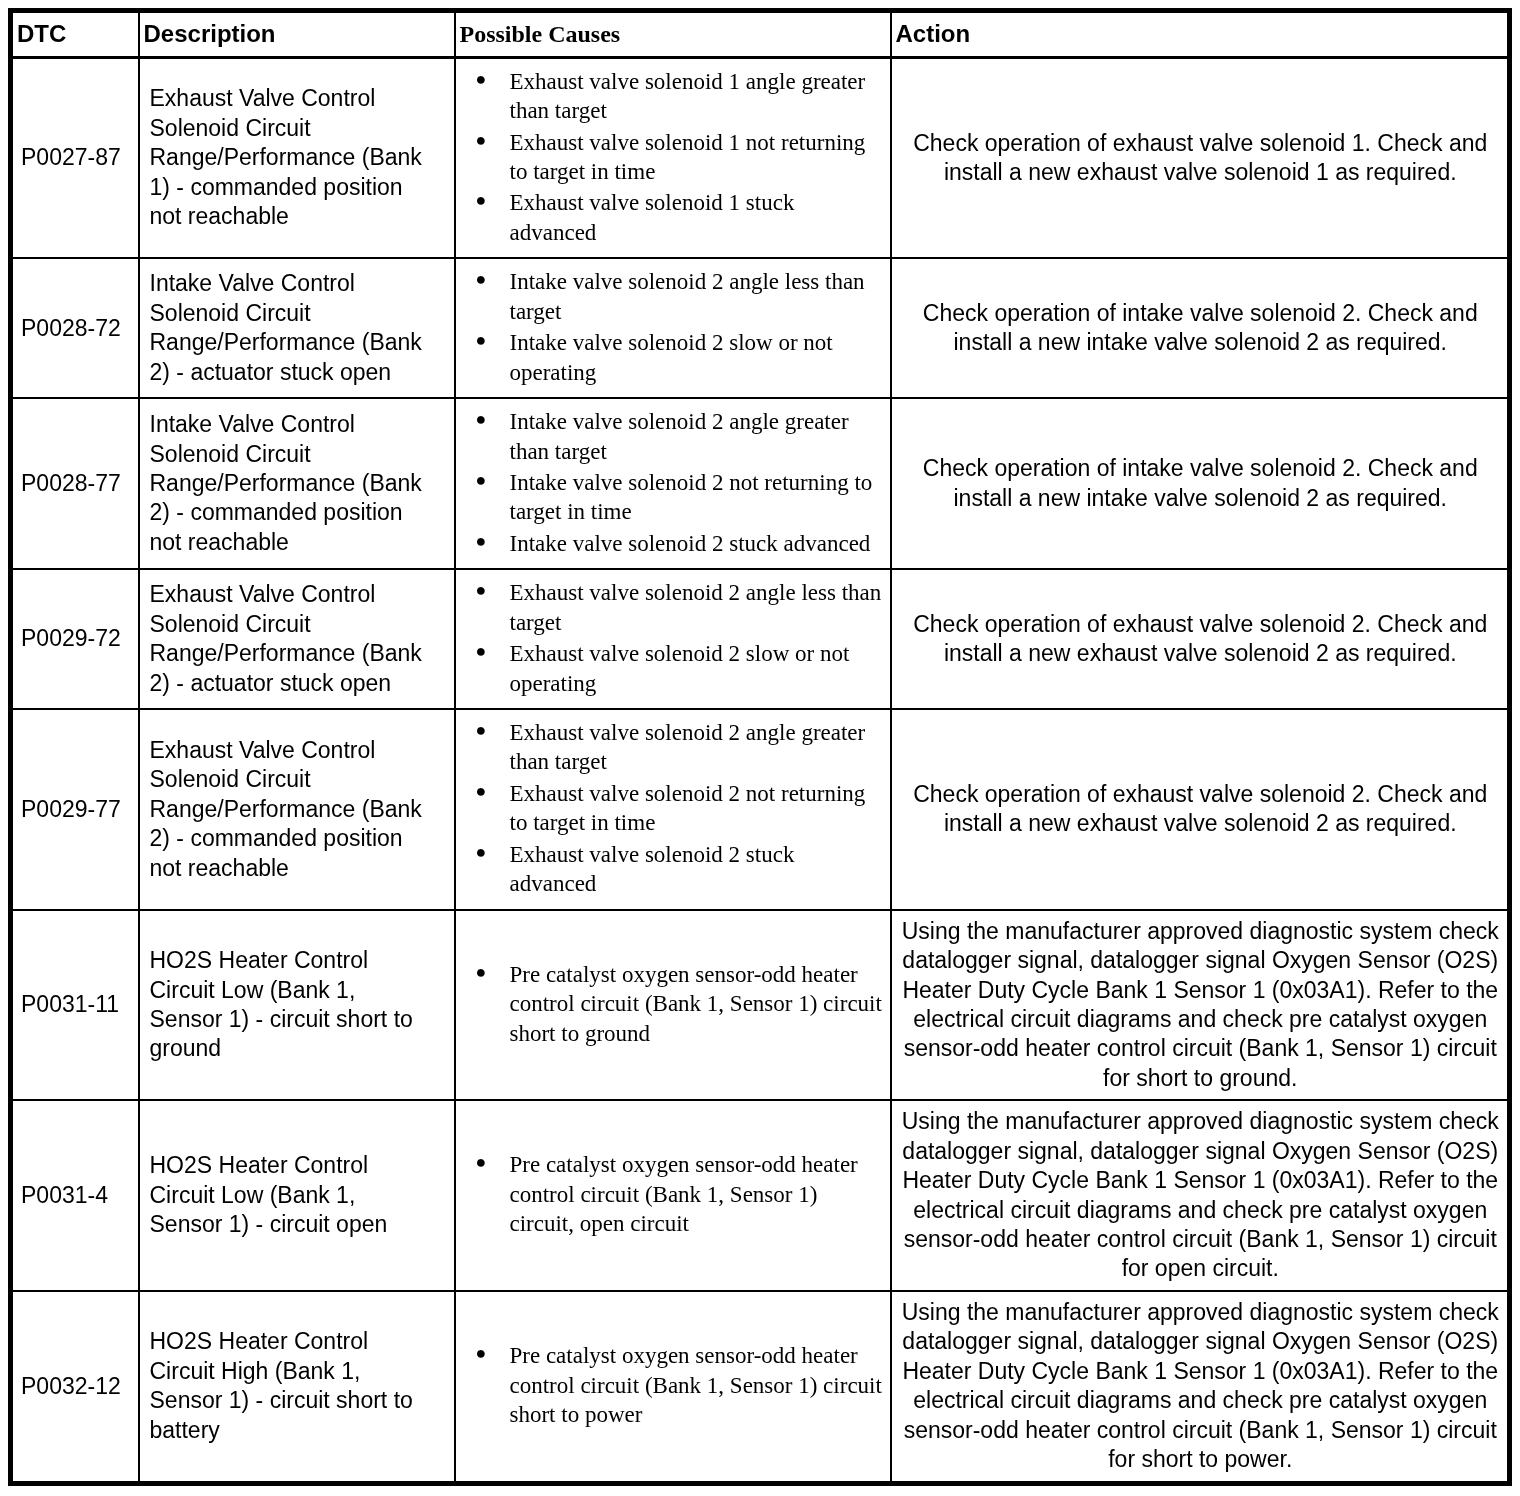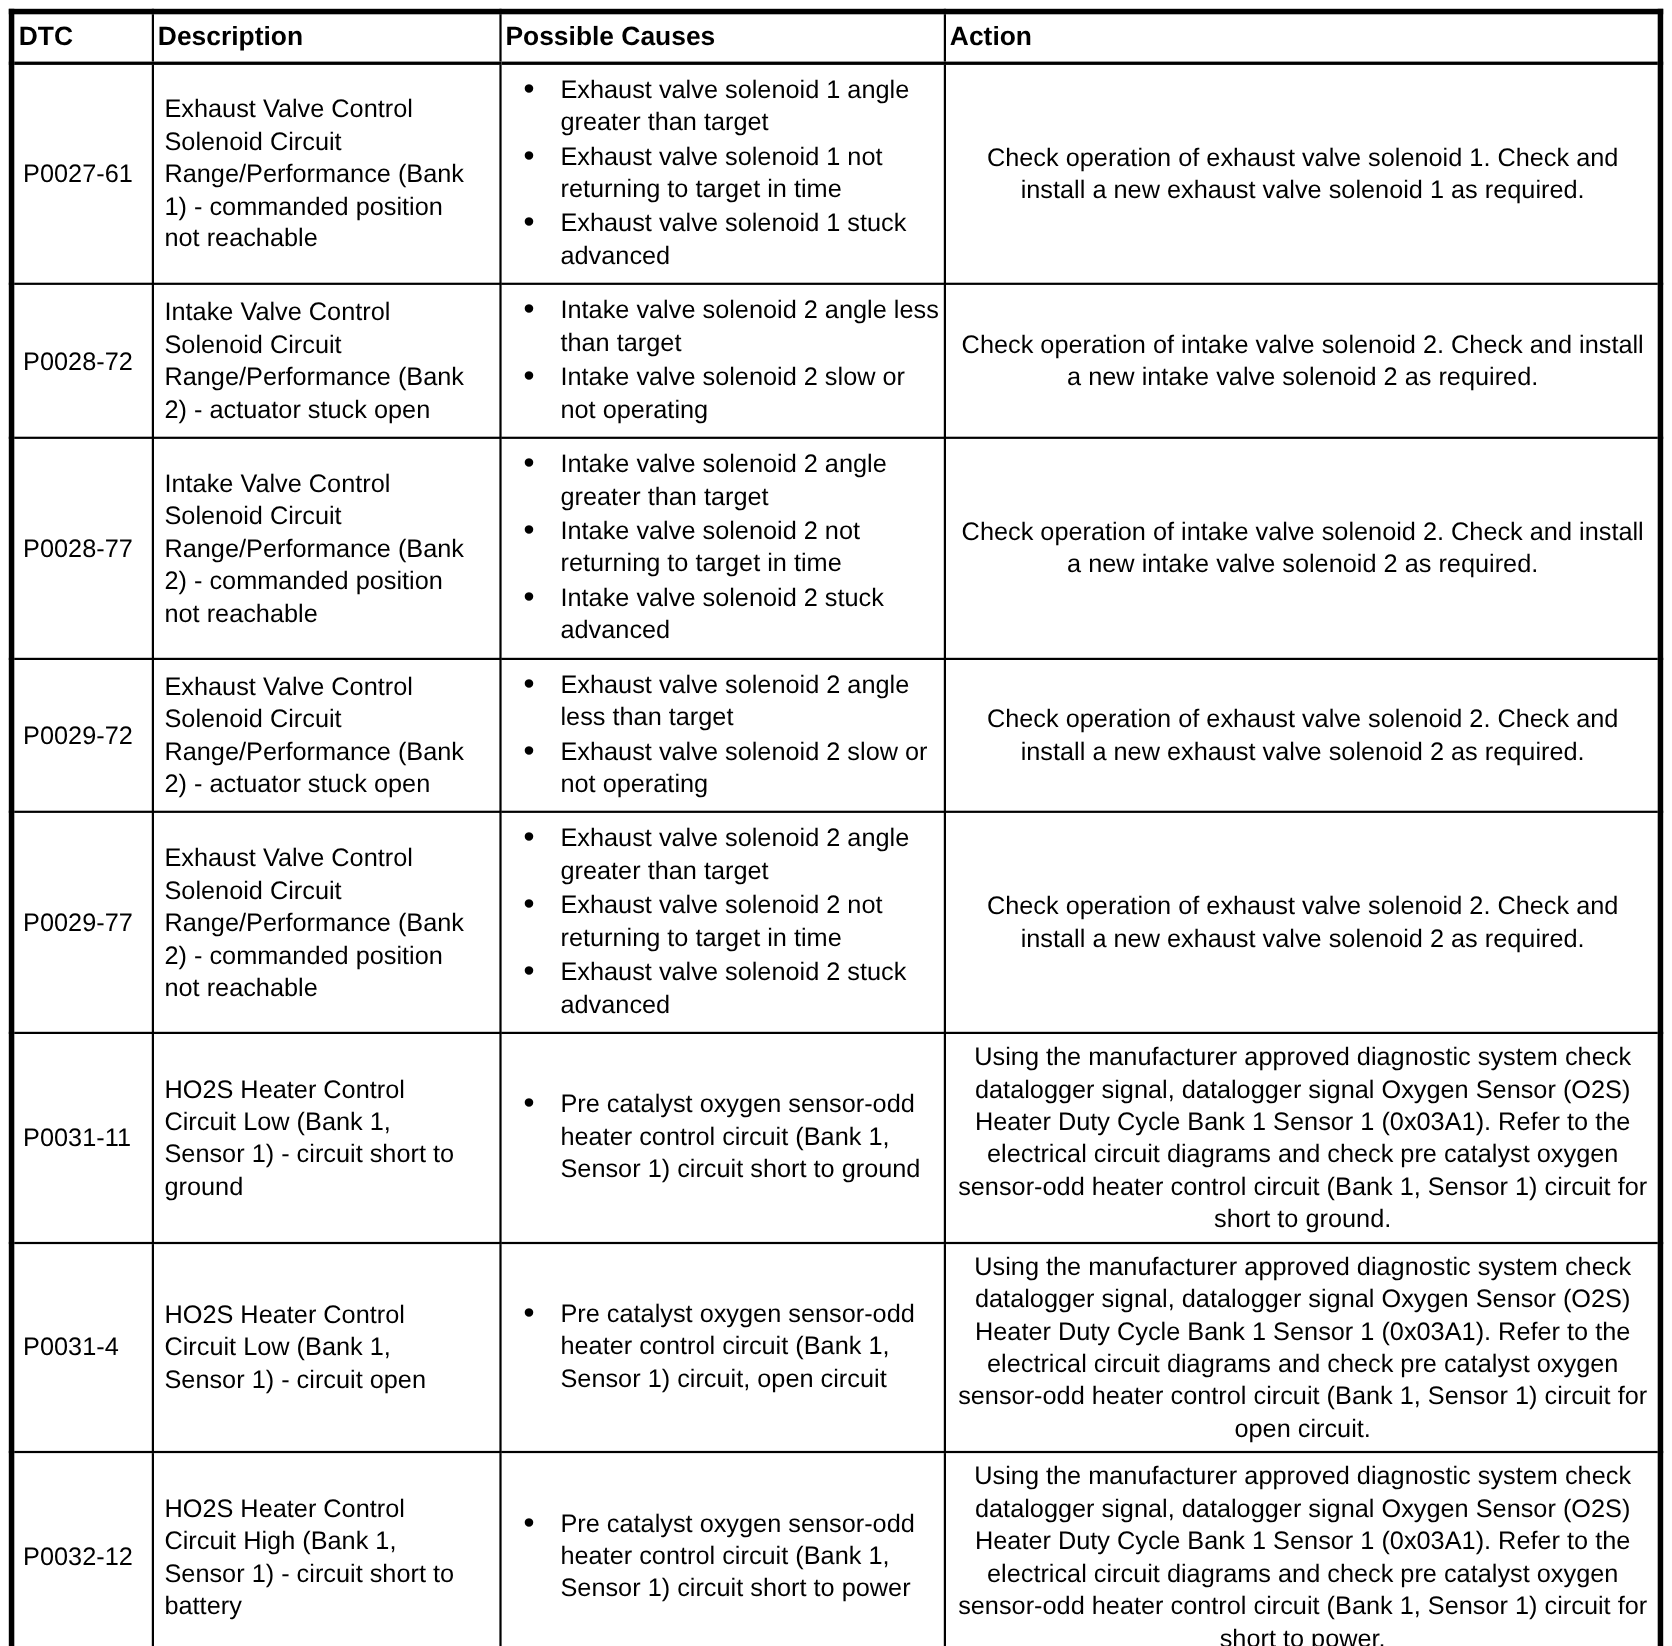--- a/index.html
+++ b/index.html
@@ -29,21 +29,21 @@
   }
   thead th {
     font-weight: bold;
     text-align: left;
     padding: 6px 4px;
     border-bottom: 3px solid #000000;
     font-size: 24px;
   }
   .col-dtc    { width: 128px; }
   .col-desc   { width: 316px; }
-  .col-causes { width: 404px; }
+  .col-causes { width: 436px; font-family: Liberation Serif, serif; }
   .col-action { width: auto; margin-left: 36px; }
   td.col-dtc {
     text-align: left;
     padding-left: 8px;
   }
   td.col-desc {
     padding-left: 10px;
     padding-right: 20px;
   }
   td.col-causes {
@@ -87,21 +87,21 @@
     <thead>
       <tr>
         <th class="col-dtc">DTC</th>
         <th class="col-desc">Description</th>
         <th class="col-causes">Possible Causes</th>
         <th class="col-action">Action</th>
       </tr>
     </thead>
     <tbody>
   <tr>
-    <td class="col-dtc">P0027-61</td>
+    <td class="col-dtc">P0027-87</td>
     <td class="col-desc">Exhaust Valve Control Solenoid Circuit Range/Performance (Bank 1) - commanded position not reachable</td>
     <td class="col-causes">
       <ul class="causes-list">
               <li>Exhaust valve solenoid 1 angle greater than target</li>
               <li>Exhaust valve solenoid 1 not returning to target in time</li>
               <li>Exhaust valve solenoid 1 stuck advanced</li>
             </ul>
     </td>
     <td class="col-action">Check operation of exhaust valve solenoid 1. Check and install a new exhaust valve solenoid 1 as required.</td>
   </tr>

